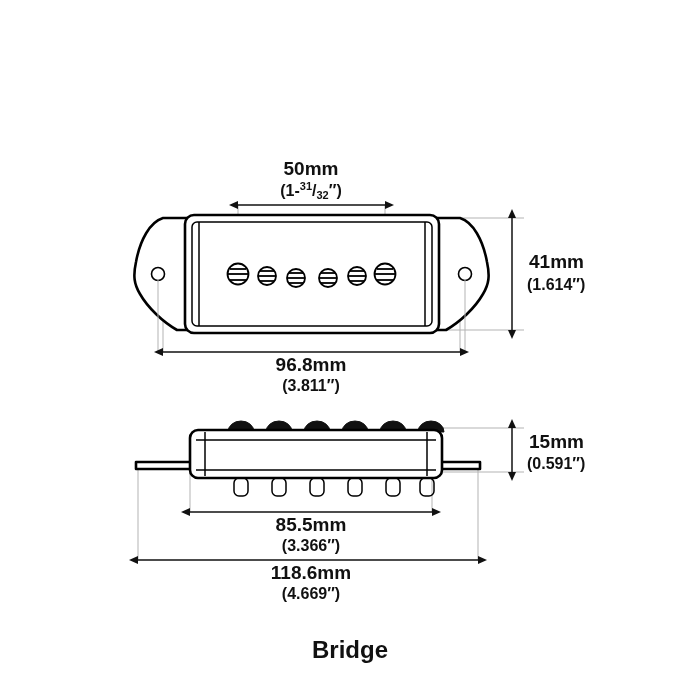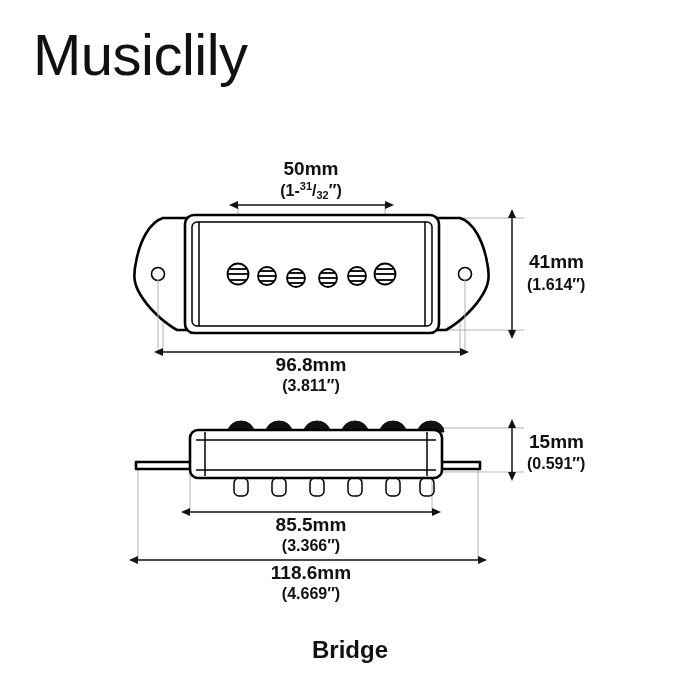--- a/index.html
+++ b/index.html
@@ -111,21 +111,20 @@
     font-weight: bold;
     font-size: 11px;
     fill: #111111;
   }
 </style>
 </head>
 <body>
 
 <div id="page">
 
-  <div class="brand">Musiclily</div>
 
   <svg id="drawing" viewBox="0 0 700 700">
     <defs>
       <marker id="arrL" markerWidth="10" markerHeight="8" refX="9" refY="4" orient="auto" markerUnits="userSpaceOnUse">
         <path d="M9,0 L9,8 L0,4 Z" class="arrowhead"></path>
       </marker>
       <marker id="arrR" markerWidth="10" markerHeight="8" refX="1" refY="4" orient="auto" markerUnits="userSpaceOnUse">
         <path d="M1,0 L1,8 L10,4 Z" class="arrowhead"></path>
       </marker>
     </defs>

